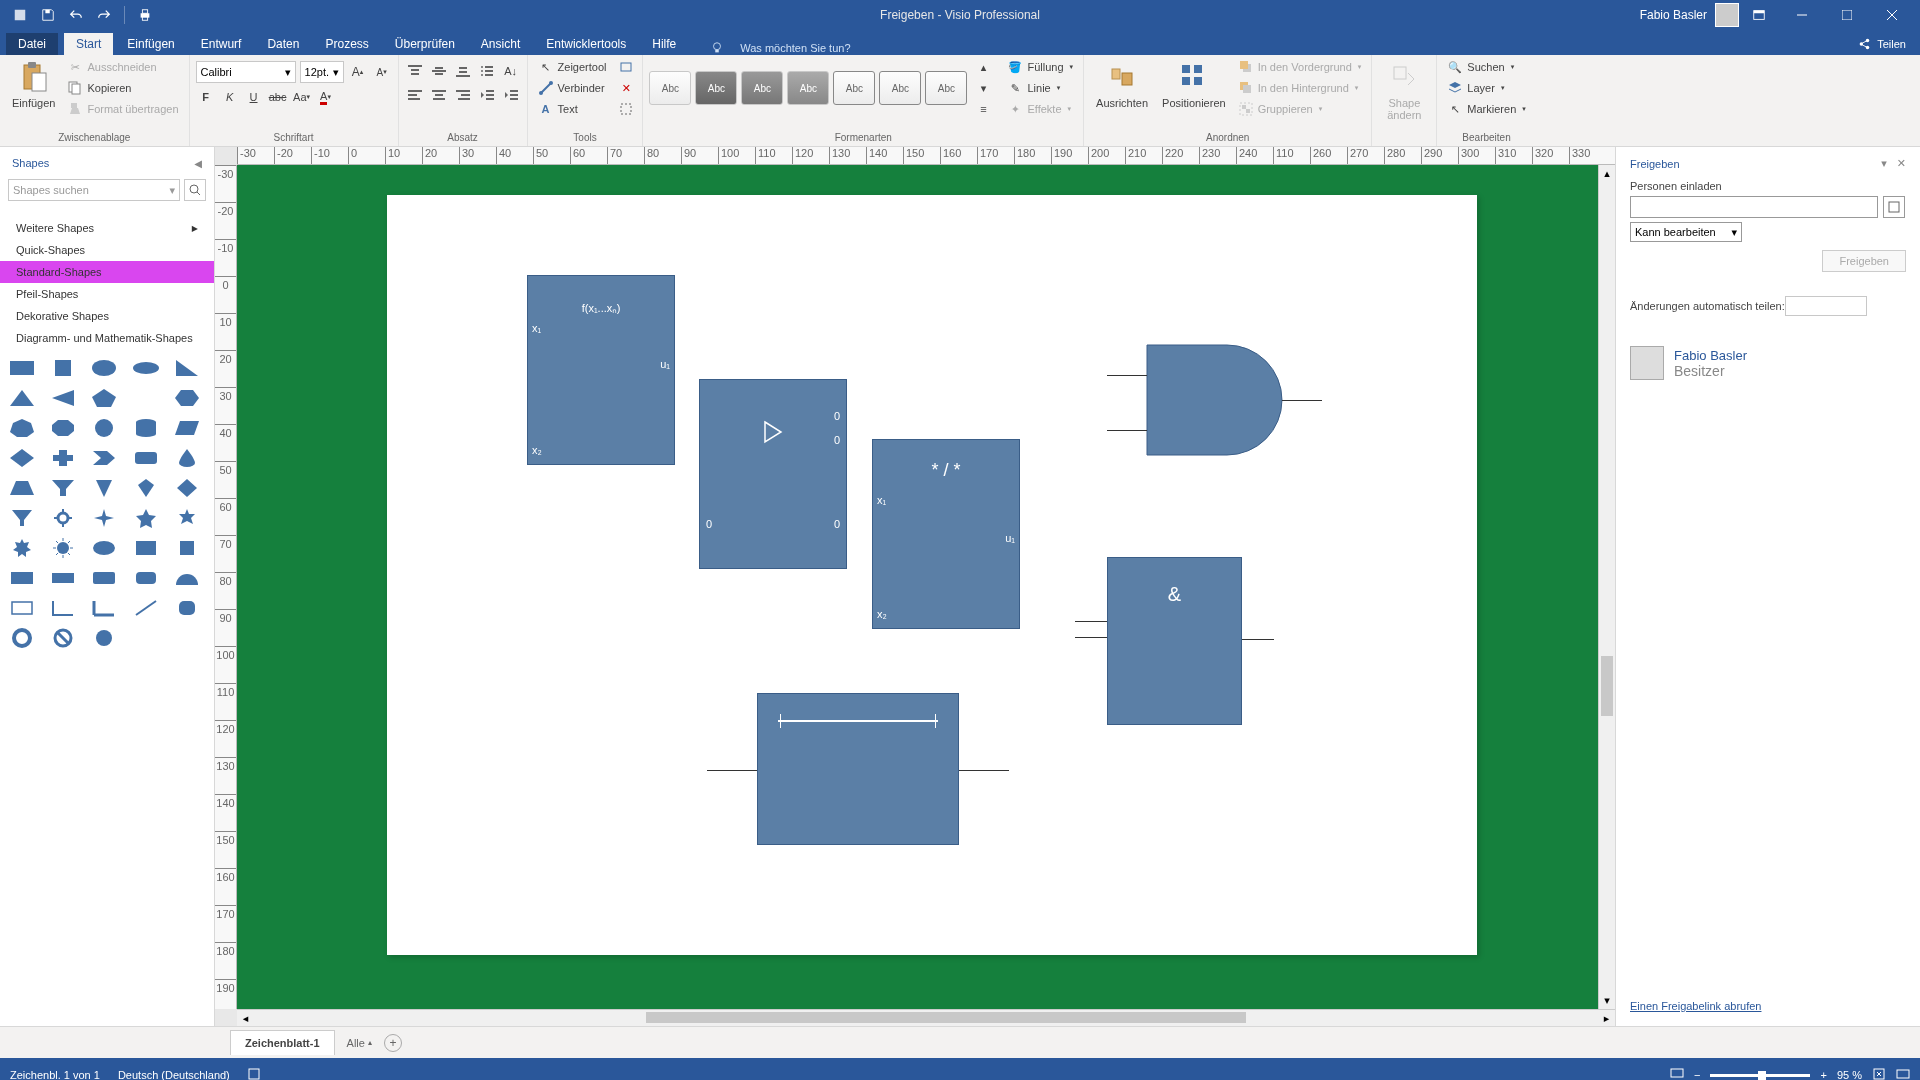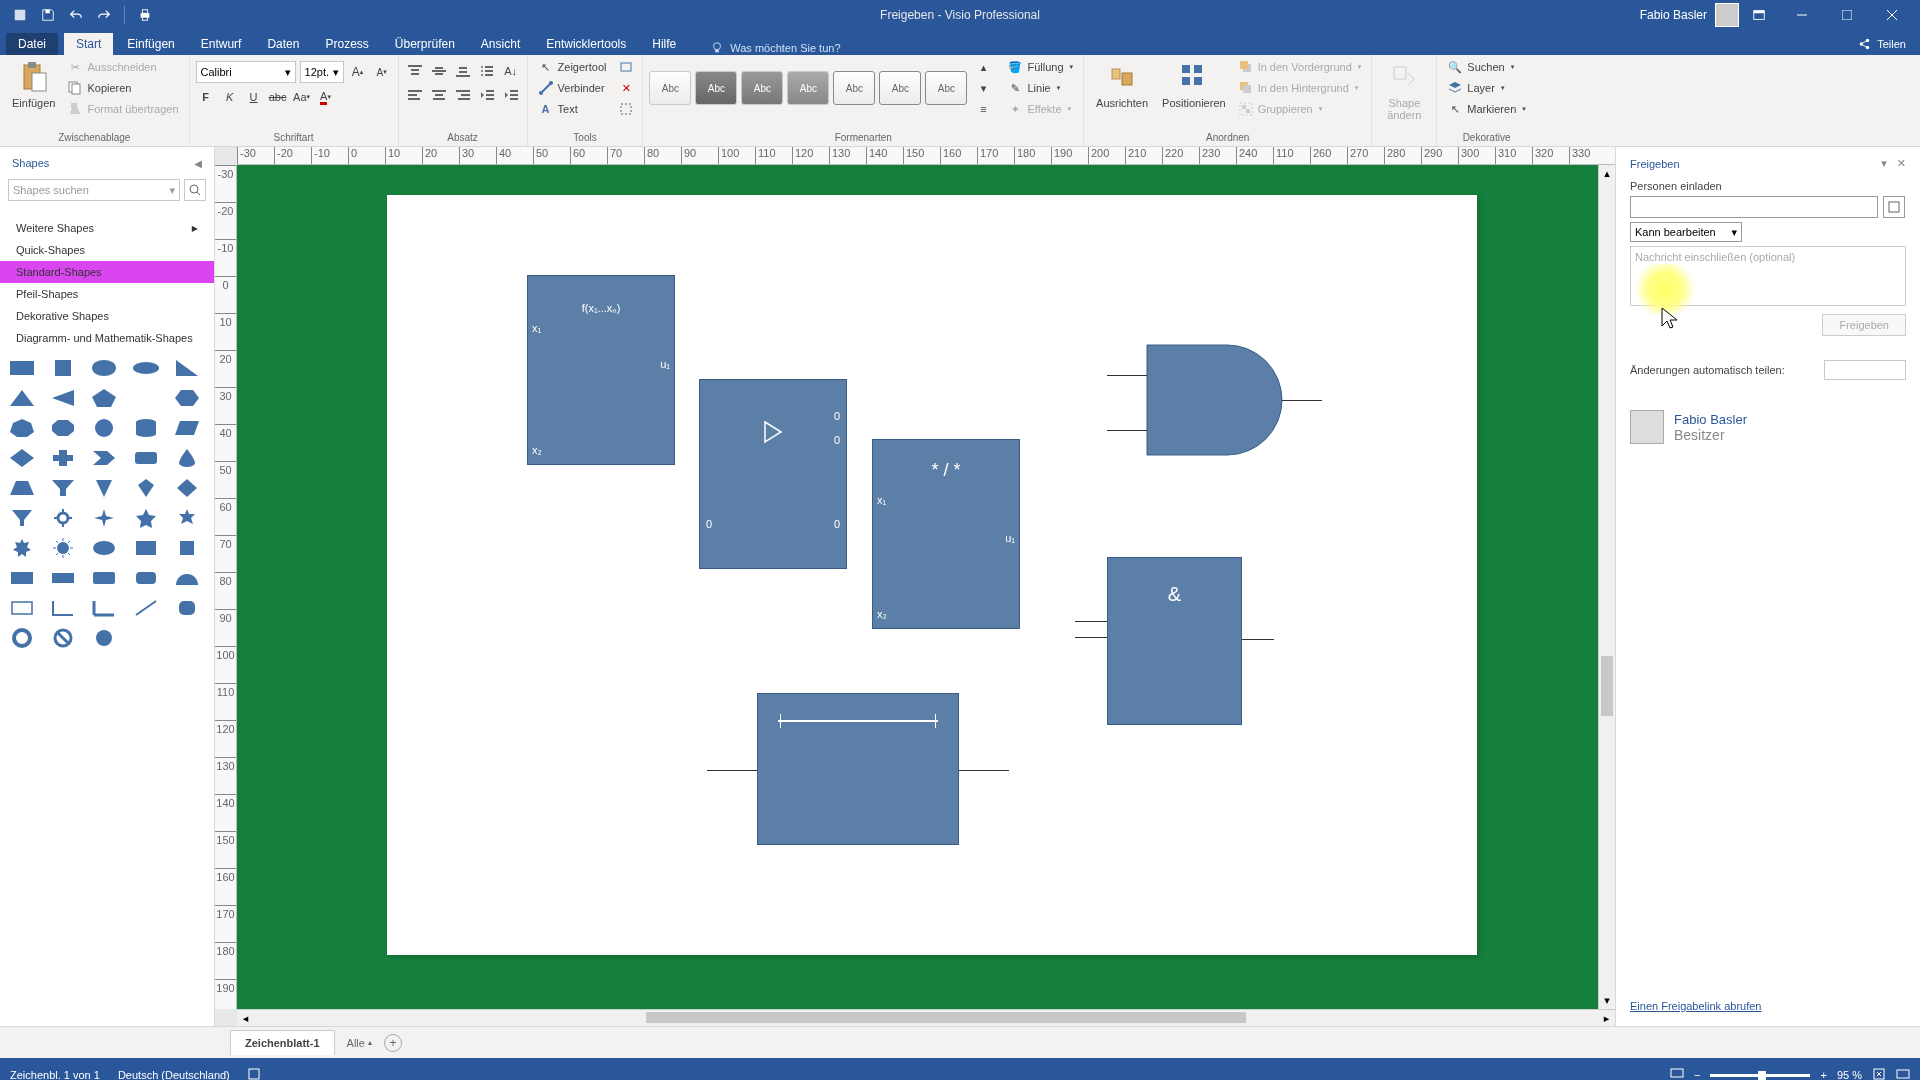--- a/index.html
+++ b/index.html
@@ -13,21 +13,21 @@
 .title-right{margin-left:auto;display:flex;align-items:center;gap:8px;padding-right:6px}
 .user-name{color:#fff;font-size:12px}
 .avatar-sm{width:24px;height:24px;background:#ccc;border:1px solid #fff}
 .win-btns{display:flex}
 .win-btn{width:45px;height:30px;display:flex;align-items:center;justify-content:center;color:#fff;cursor:pointer}
 .win-btn svg{width:10px;height:10px;stroke:#fff;fill:none;stroke-width:1}
 .ribbon-tabs{height:25px;background:#2a579a;display:flex;align-items:flex-end;padding-left:6px;gap:2px;color:#fff}
 .ribbon-tab{padding:4px 12px;font-size:12px;cursor:pointer;color:#fff}
 .ribbon-tab.file{background:#1e3f6f;margin-right:4px}
 .ribbon-tab.active{background:#f3f2f1;color:#2a579a}
-.ribbon-tell{margin-left:20px;display:flex;align-items:center;gap:6px;color:#cfe0f5;font-size:12px}
+.ribbon-tell{margin-left:20px;display:flex;align-items:center;gap:16px;color:#cfe0f5;font-size:12px}
 .ribbon-tell svg{width:14px;height:14px;fill:#cfe0f5}
 .ribbon-share{margin-left:auto;padding:4px 14px;display:flex;align-items:center;gap:6px}
 .ribbon{height:92px;background:#f3f2f1;border-bottom:1px solid #d8d8d8;display:flex}
 .rgroup{border-right:1px solid #e1e1e1;display:flex;flex-direction:column;padding:2px 6px 0}
 .rgroup-body{flex:1;display:flex;align-items:flex-start;gap:2px}
 .rgroup-label{text-align:center;font-size:10px;color:#666;padding:2px 0 3px}
 .rbtn-lg{display:flex;flex-direction:column;align-items:center;justify-content:center;padding:4px 6px;gap:4px;cursor:pointer;font-size:10px;color:#444;min-width:42px}
 .rbtn-lg .ico{width:32px;height:32px;display:flex;align-items:center;justify-content:center}
 .rbtn-sm{display:flex;align-items:center;gap:4px;padding:2px 4px;font-size:10px;color:#444;cursor:pointer;height:20px}
 .rbtn-sm .ico{width:16px;height:16px;display:flex;align-items:center;justify-content:center}
@@ -72,21 +72,21 @@
 .share-title{font-size:20px;color:#2a579a;font-weight:400;margin-bottom:10px;display:flex;align-items:center;justify-content:space-between}
 .share-close{cursor:pointer}
 .share-label{font-size:11px;color:#444;margin-bottom:4px}
 .share-input{width:calc(100% - 28px);height:22px;border:1px solid #999;padding:0 4px;display:inline-block;vertical-align:top}
 .share-addr-btn{width:22px;height:22px;border:1px solid #999;display:inline-flex;align-items:center;justify-content:center;margin-left:2px;cursor:pointer}
 .perm-select{width:112px;height:20px;border:1px solid #999;background:#fff;margin-top:4px;display:flex;align-items:center;justify-content:space-between;padding:0 4px;font-size:10px;cursor:pointer}
 .msg-box{width:100%;height:60px;border:1px solid #ccc;margin-top:4px;padding:4px;font-size:10px;color:#aaa;position:relative}
 .highlight-spot{position:absolute;left:0;top:18px;width:70px;height:50px;background:radial-gradient(circle,#ffff66 0%,#ffff88 40%,rgba(255,255,100,0) 70%);pointer-events:none;z-index:5}
 .share-btn-row{display:flex;justify-content:flex-end;margin-top:8px}
 .share-btn{padding:4px 16px;border:1px solid #ccc;background:#f8f8f8;color:#aaa;font-size:11px}
-.auto-row{display:flex;align-items:center;justify-content:space-between;margin-top:24px;font-size:11px;color:#444}
+.auto-row{display:flex;align-items:center;margin-top:24px;font-size:11px;color:#444}
 .auto-select{width:82px;height:20px;border:1px solid #c8c8c8}
 .owner-row{display:flex;align-items:center;gap:10px;margin-top:30px}
 .owner-avatar{width:34px;height:34px;background:#ddd;border:1px solid #aaa}
 .owner-name{font-size:13px;color:#2a579a}
 .owner-role{font-size:14px;color:#888}
 .share-link{position:absolute;bottom:14px;left:14px;font-size:11px;color:#2a579a;text-decoration:underline;cursor:pointer}
 .page-tabs{height:32px;background:#f3f2f1;border-top:1px solid #d8d8d8;display:flex;align-items:center;padding-left:230px;gap:12px}
 .page-tab{padding:6px 14px;font-size:11px;color:#444;cursor:pointer}
 .page-tab.active{background:#fff;border:1px solid #ccc;border-bottom:none;font-weight:600}
 .page-all{font-size:11px;color:#666;display:flex;align-items:center;gap:3px;cursor:pointer}
@@ -517,21 +517,21 @@
             <span>Layer</span>
             <span style="font-size:7px;margin-left:2px">▾</span>
           </div>
         <div class="rbtn-sm">
             <div class="ico">↖</div>
             <span>Markieren</span>
             <span style="font-size:7px;margin-left:2px">▾</span>
           </div>
       </div>
     </div>
-    <div class="rgroup-label">Dekorative</div>
+    <div class="rgroup-label">Bearbeiten</div>
   </div>
 </div>
 
 <div class="content-area">
 
   <div class="shapes-panel">
     <div class="shapes-header">
       <span>Shapes</span>
       <span style="font-size:10px;color:#888">◀</span>
     </div>
@@ -874,27 +874,20 @@
       <div class="share-addr-btn">
           <svg width="14" height="14">
             <rect x="2" y="2" width="10" height="10" fill="none" stroke="#666"></rect>
           </svg>
         </div>
     </div>
     <div class="perm-select">
         <span>Kann bearbeiten</span>
         <span>▾</span>
       </div>
-    <div style="position:relative">
-      <div class="highlight-spot"></div>
-      <div class="msg-box"><span style="color:#aaa">Nachricht einschließen (optional)</span></div>
-      <svg class="cursor-arrow" style="left:30px;top:60px" width="20" height="26" viewBox="0 0 20 26">
-          <path d="M2 2l0 18 5-5 3 7 3-1-3-7 7 0z" fill="#fff" stroke="#000" stroke-width="1"></path>
-        </svg>
-    </div>
     <div class="share-btn-row">
         <div class="share-btn">Freigeben</div>
       </div>
     <div class="auto-row">
       <span>Änderungen automatisch teilen:</span>
       <div class="auto-select"></div>
     </div>
     <div class="owner-row">
       <div class="owner-avatar"></div>
       <div>

